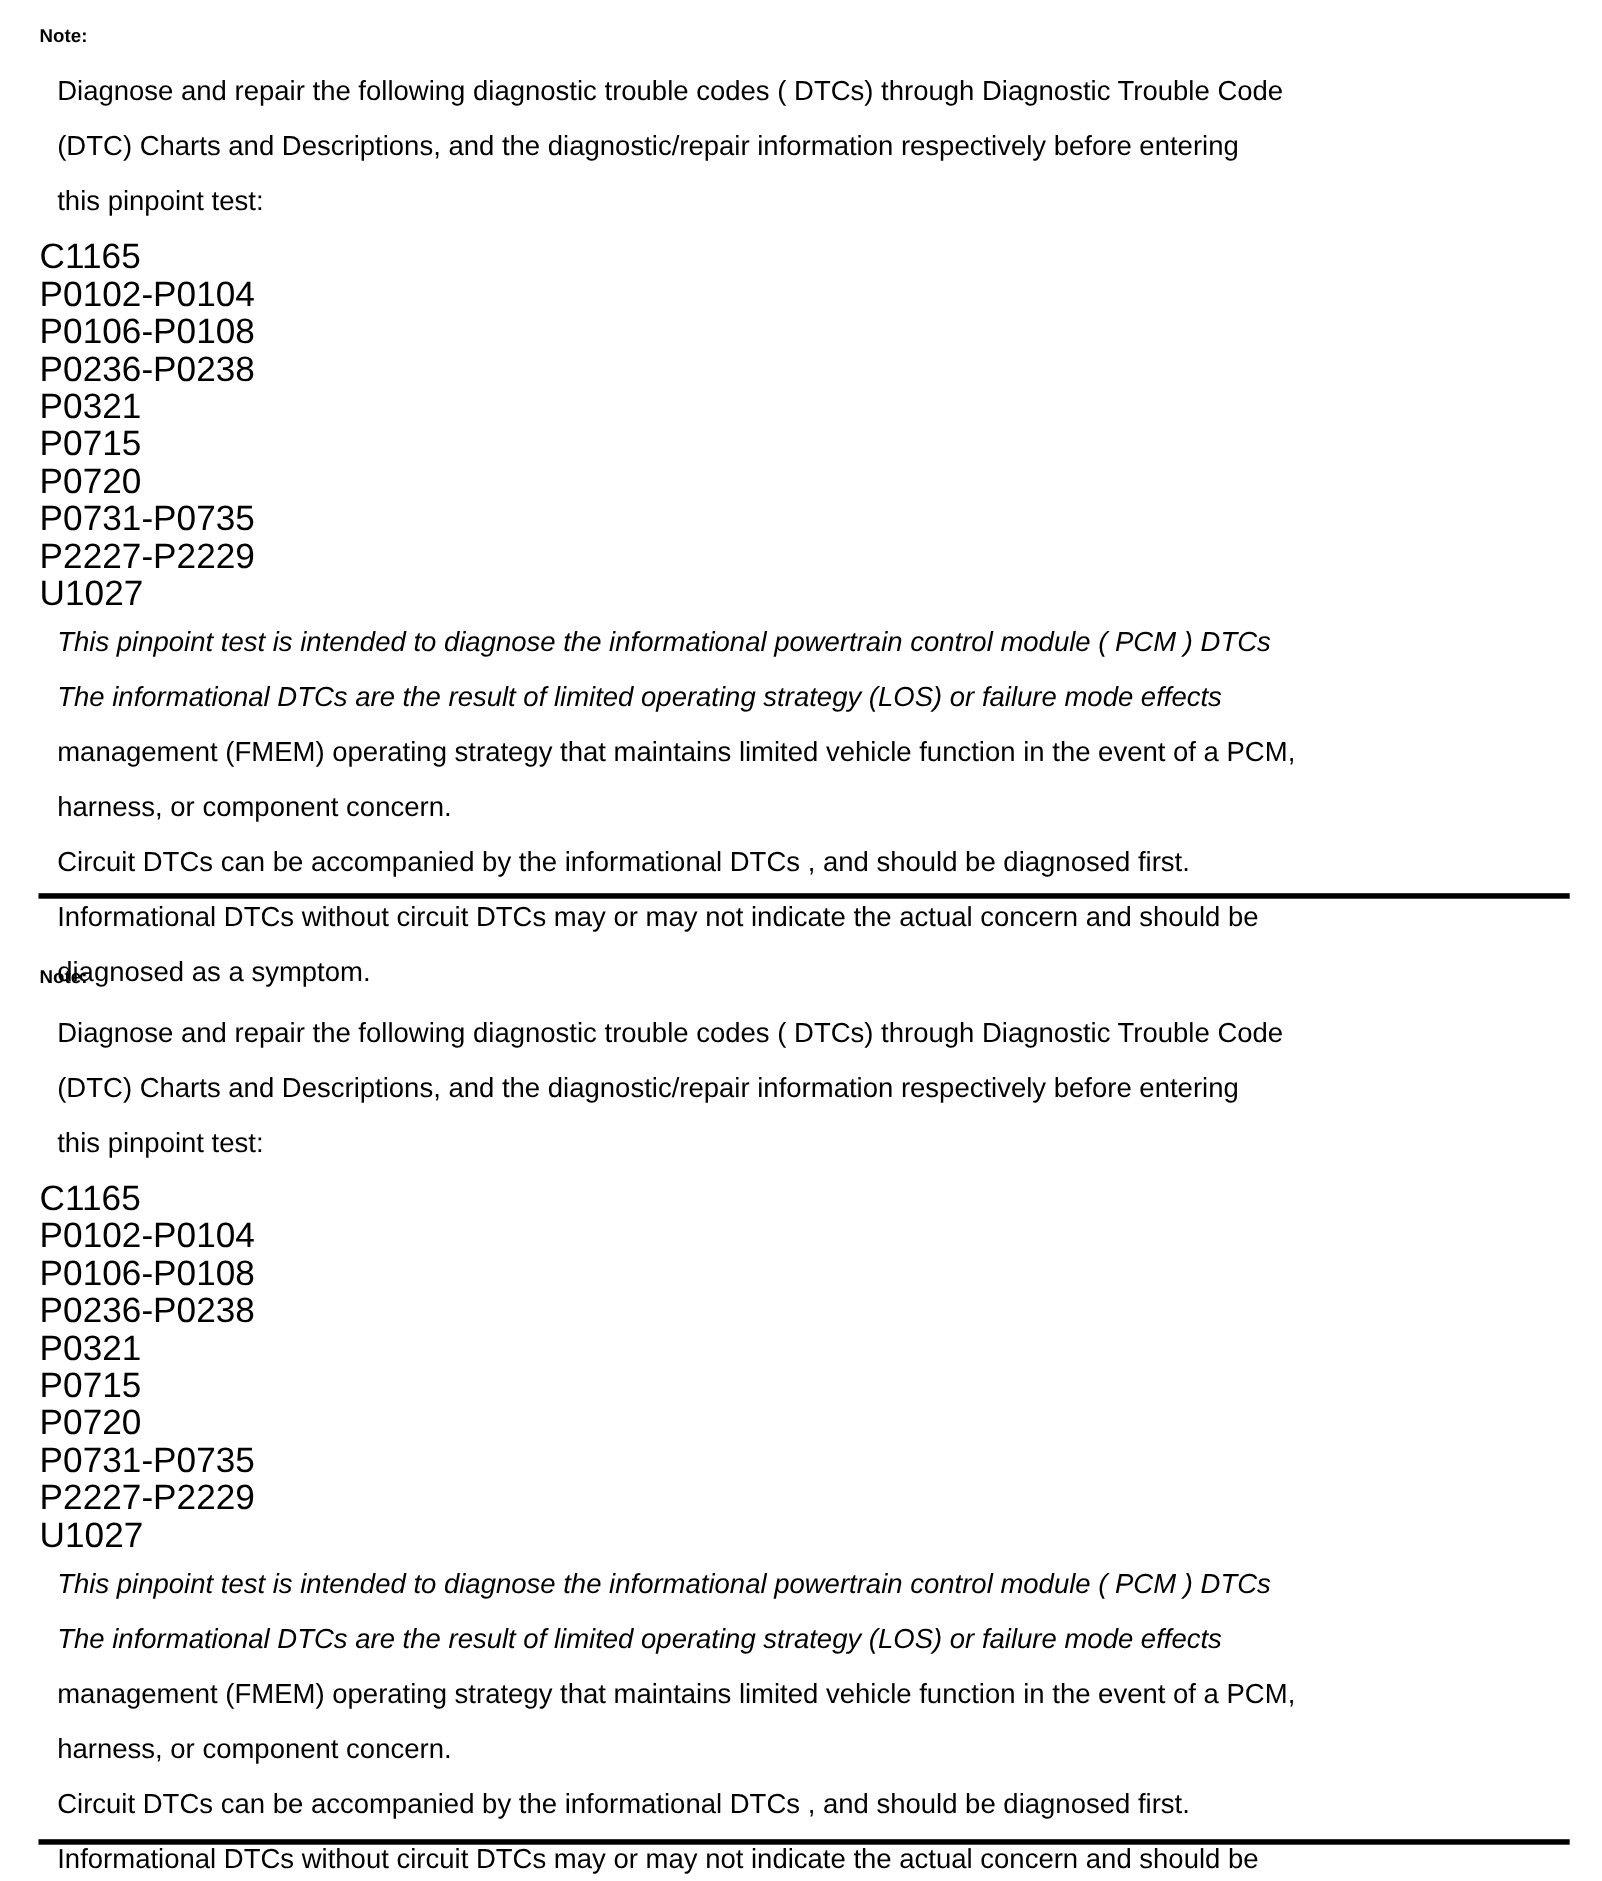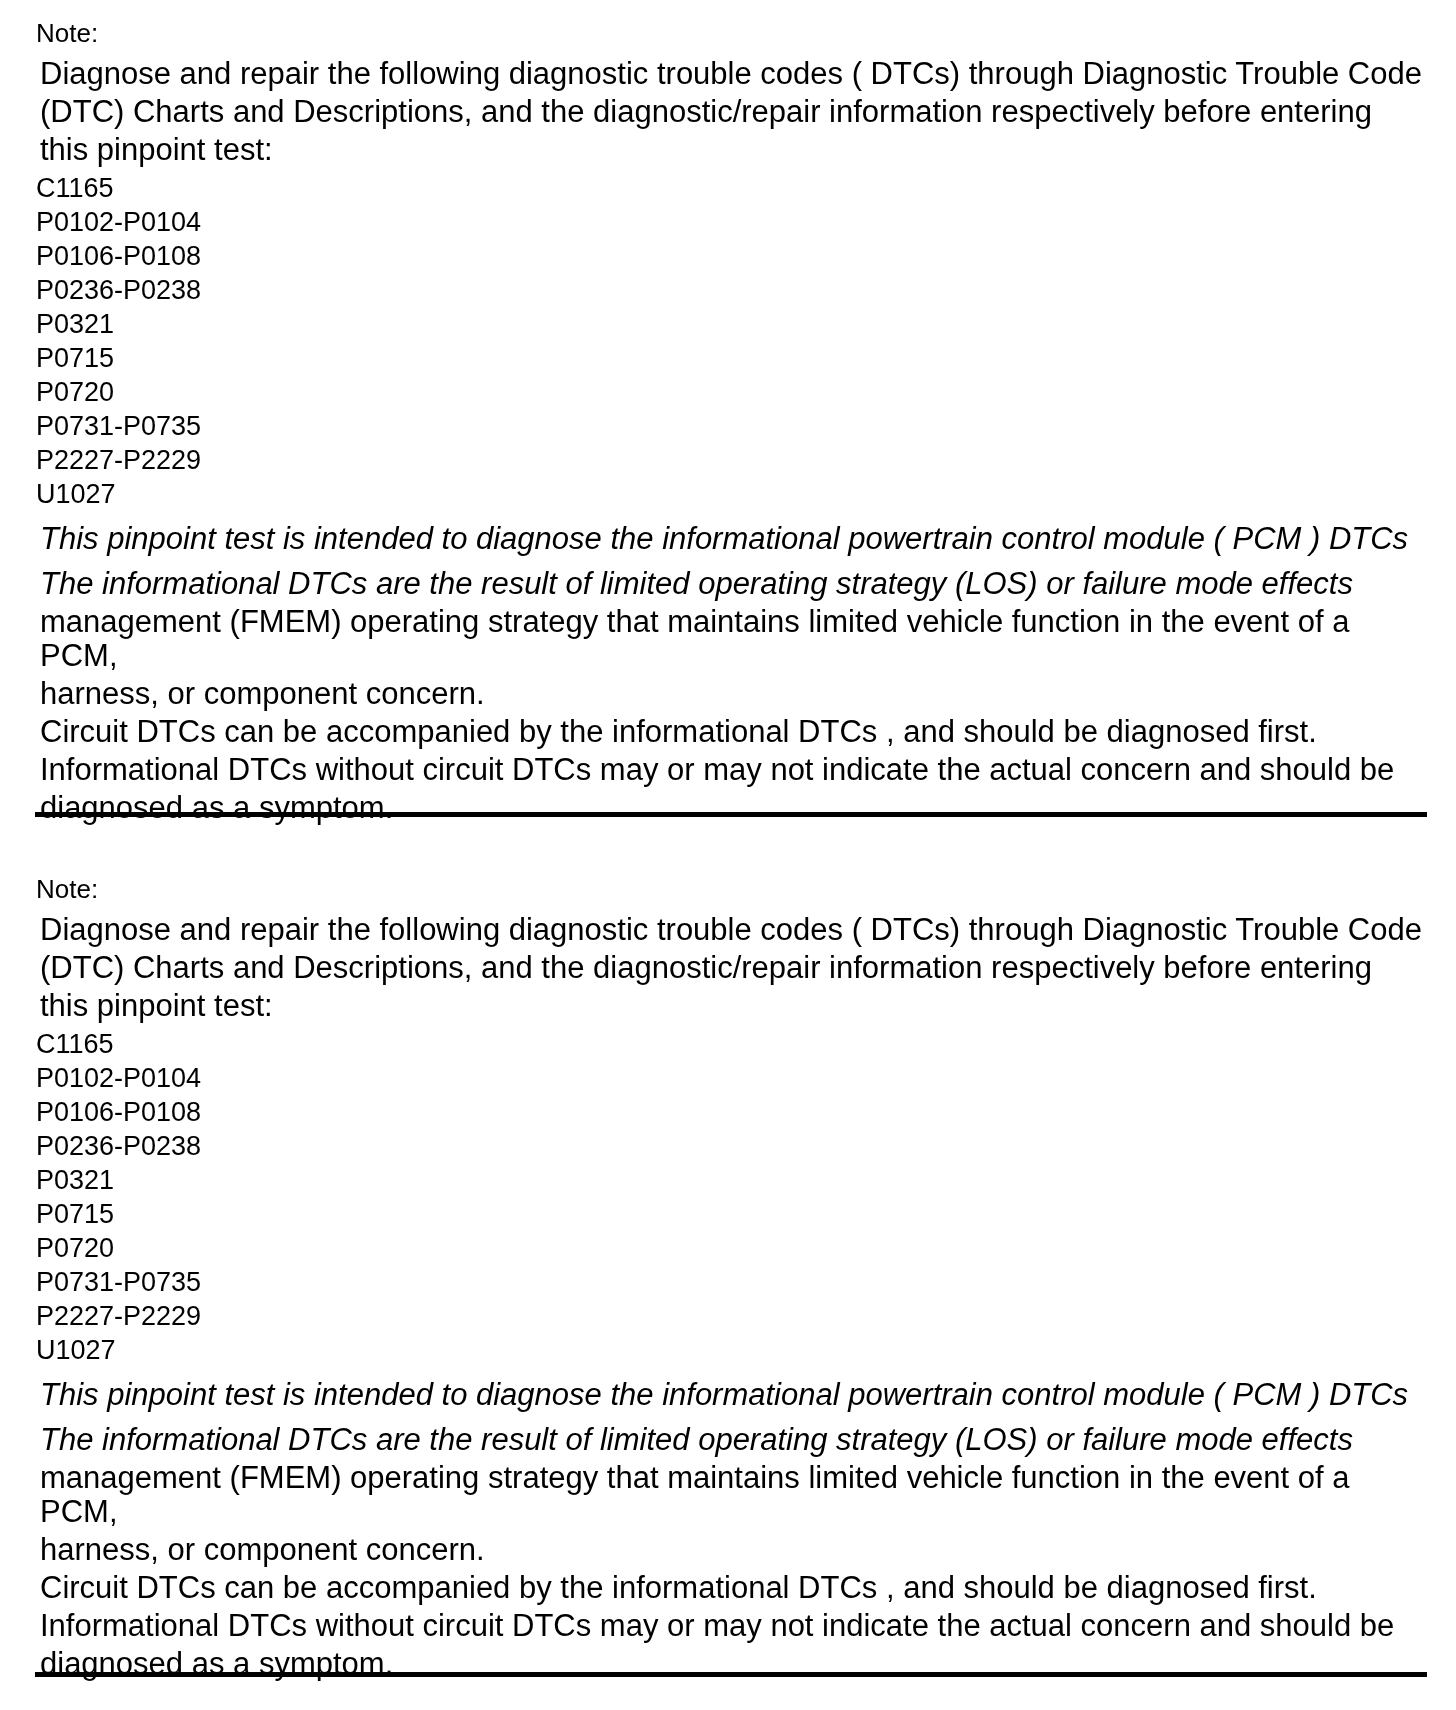--- a/index.html
+++ b/index.html
@@ -1,23 +1,23 @@
 <!DOCTYPE html>
 <html><head>
   <meta charset="utf-8">
   <style>
     html, body { margin: 0; padding: 0; background: #ffffff; }
     body {
       width: 1456px; height: 1710px; position: relative; overflow: hidden;
       font-family: "Liberation Sans", sans-serif; color: #000000;
     }
     .note-block { position: absolute; left: 36px; width: 1390px; }
-    .note-title { font-weight: normal; font-size: 26px; line-height: 34px; margin: 0 0 7px 0; }
-    .para { font-size: 31px; line-height: 34px; margin: 4px; }
-    .code { font-size: 27px; line-height: 34px; margin: 0; }
+    .note-title { font-weight: bold; font-size: 17px; line-height: 34px; margin: 0 0 7px 0; }
+    .para { font-size: 25px; line-height: 34px; margin: 16px; }
+    .code { font-size: 32px; line-height: 34px; margin: 0; }
     .sp-before { margin-top: 11px; font-style: italic; }
     .rule { position: absolute; left: 35px; width: 1392px; height: 5px; background: #000000; }
   </style>
 </head>
 <body>
 
 <div class="note-block" style="top:16px;">
   <p class="note-title">Note:</p>
   <p class="para">Diagnose and repair the following diagnostic trouble codes ( DTCs) through  Diagnostic Trouble Code</p>
   <p class="para">(DTC) Charts and Descriptions, and the diagnostic/repair information respectively before entering</p>

